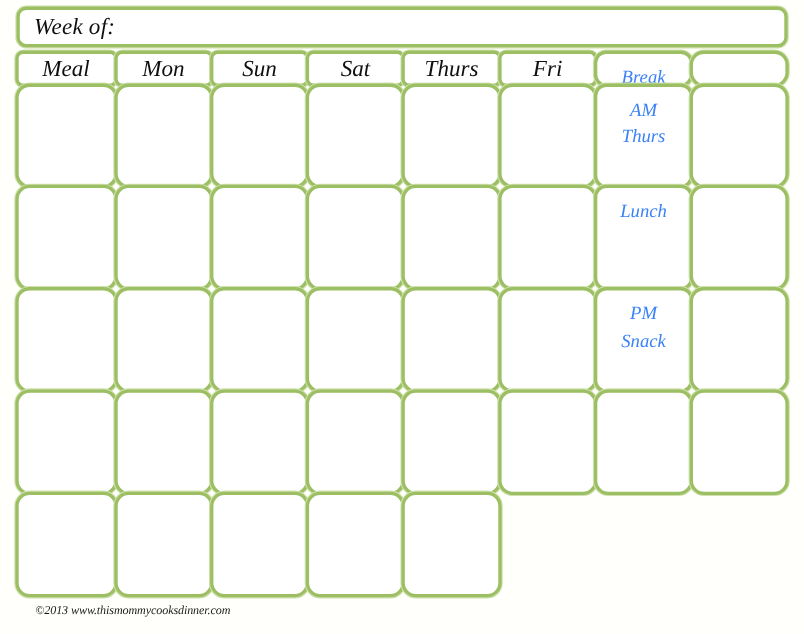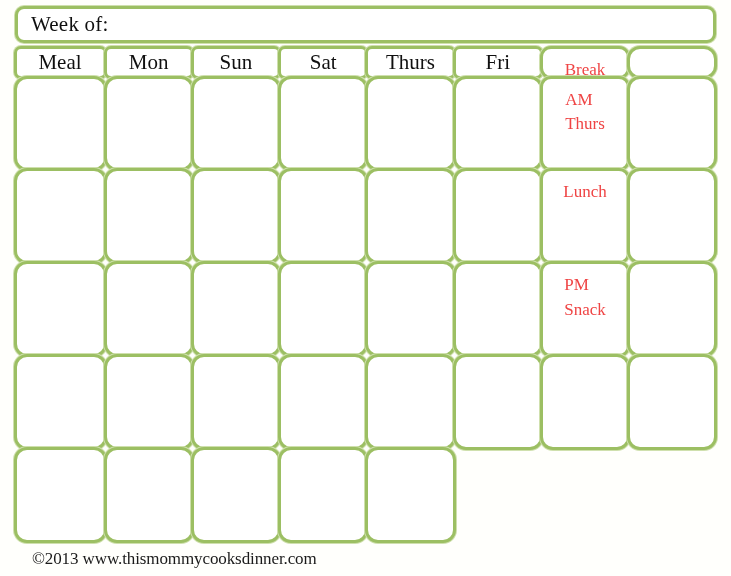--- a/index.html
+++ b/index.html
@@ -14,20 +14,21 @@
     font-family: "Liberation Serif", "DejaVu Serif", serif;
     color: #111111;
     overflow: hidden;
   }
 
   #planner {
     position: relative;
     width: 731px;
     height: 576px;
     box-sizing: border-box;
+    font-style: italic;
   }
 
   
   .weekof-bar {
     position: absolute;
     left: 15px;
     top: 6px;
     width: 701px;
     height: 37px;
     box-sizing: border-box;
@@ -86,35 +87,36 @@
   .meal-cell {
     display: flex;
     flex-direction: column;
     align-items: center;
     justify-content: flex-start;
     padding-top: 9px;
   }
   .meal-cell .cell-text {
     font-size: 17px;
     line-height: 1.45;
-    color: #ef4444;
+    color: #3b82f6;
+    text-align: center;
     white-space: pre-line;
   }
 
   
   .entry-cell {
     border-radius: 13px;
   }
 
   
   .footer {
     position: absolute;
     left: 32px;
     top: 550px;
-    font-size: 17px;
+    font-size: 11px;
     line-height: 1;
     color: #1a1a1a;
     white-space: nowrap;
     letter-spacing: -0.1px;
   }
 </style>
 </head>
 <body>
 
 <div id="planner">

